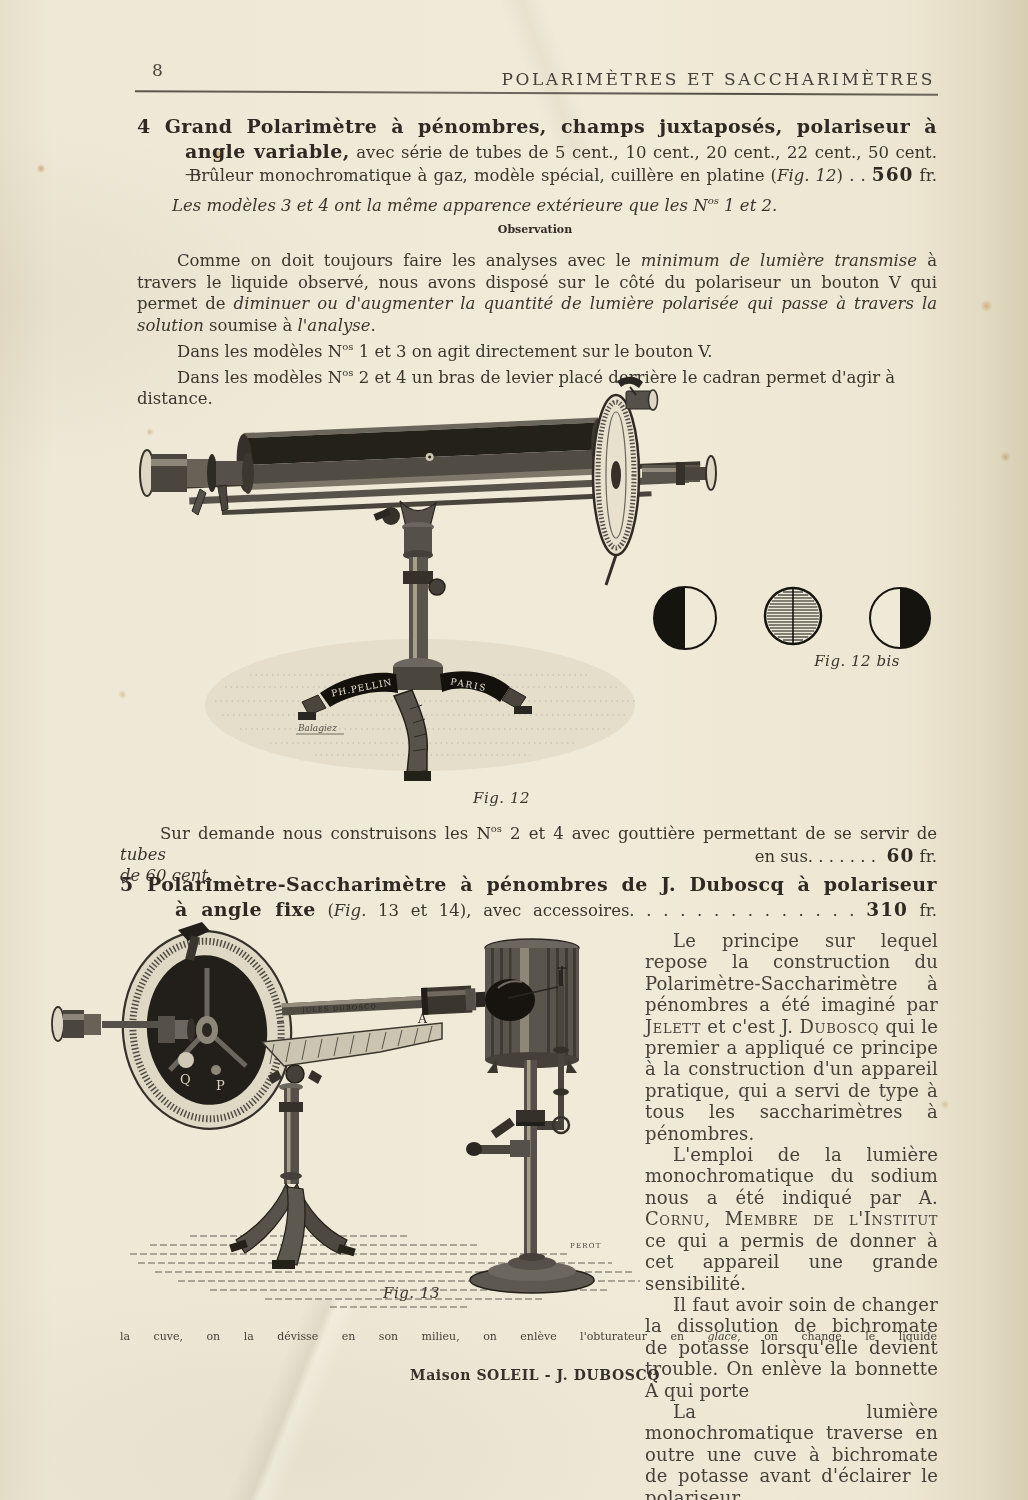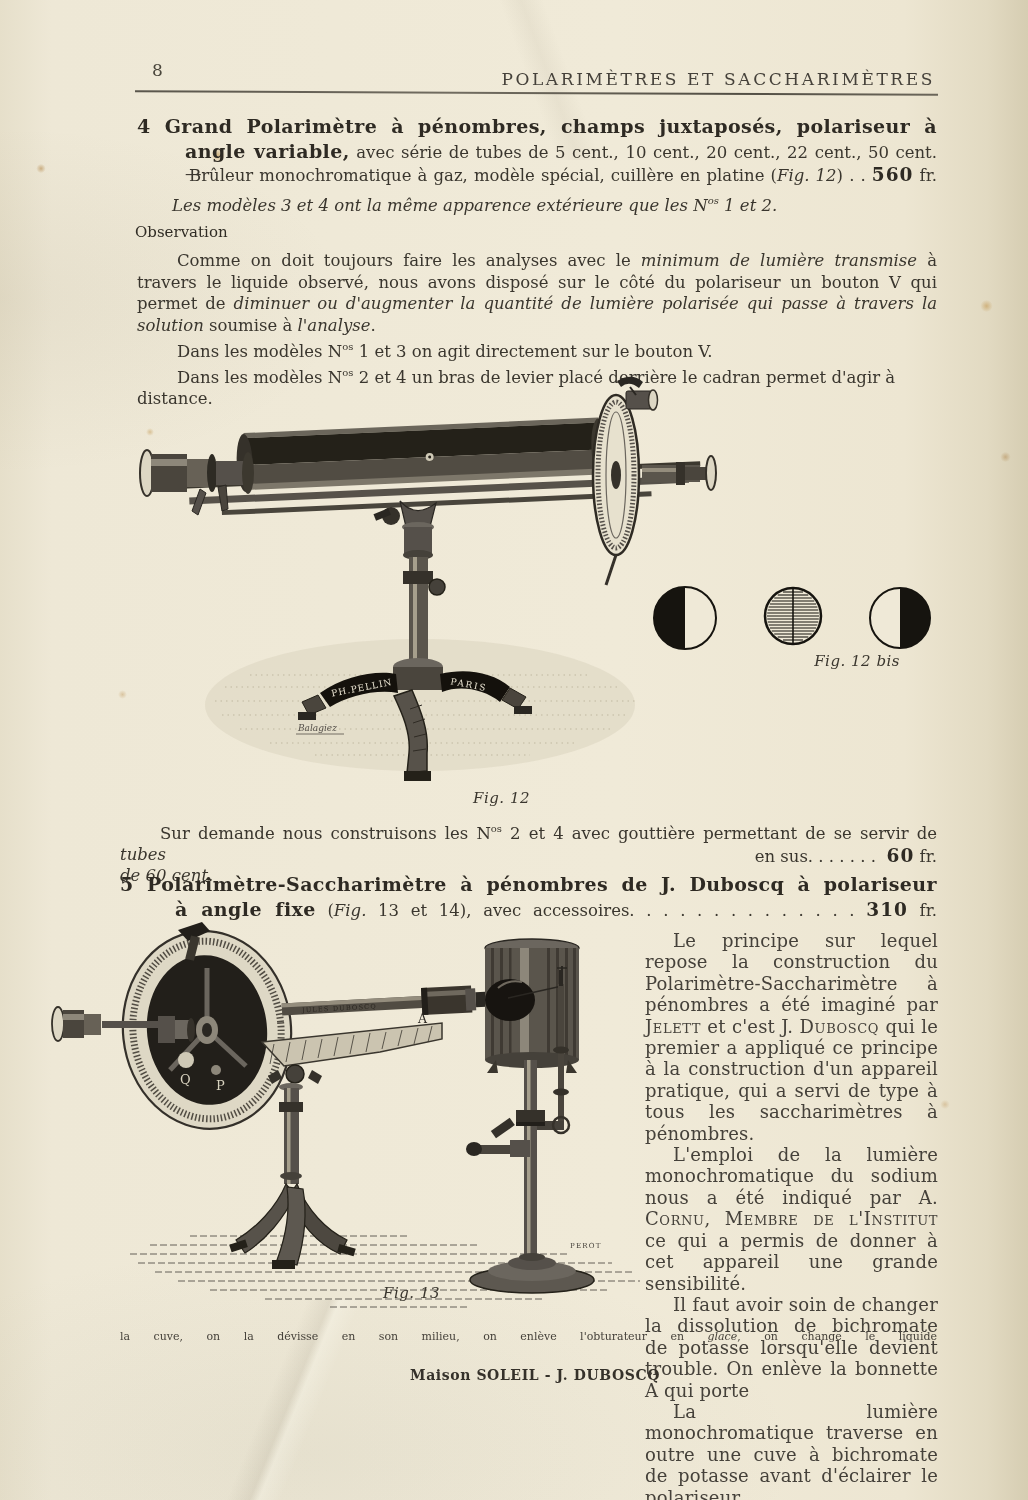--- a/index.html
+++ b/index.html
@@ -18,21 +18,21 @@
   .crease{position:absolute;pointer-events:none;}
   .pagenum{font-size:17px;color:#4a463c;}
   .runhead{text-align:right;font-size:17px;letter-spacing:2.6px;color:#45413a;}
   .rule{height:2px;background:linear-gradient(90deg,#5a564c,#716c60 40%,#524e44 75%,#6b665a);transform:rotate(0.25deg);}
   .body-txt{font-size:16.5px;line-height:21px;color:#3a362e;}
   .jline{text-align:justify;text-align-last:justify;}
   .hang2{padding-left:48px;}
   .it{font-style:italic;}
   .big{font-size:19px;font-weight:bold;letter-spacing:0.4px;color:#2e2a23;}
   .price{font-weight:bold;font-size:18.5px;letter-spacing:1px;color:#2e2a23;}
-  .obs-head{text-align:left;font-weight:normal;font-size:15px;color:#302c25;}
+  .obs-head{text-align:center;font-weight:bold;font-size:11px;color:#302c25;}
   .para{text-align:justify;}
   .indent{text-indent:40px;}
   sup{font-size:10px;}
   .caption{font-style:italic;font-size:15px;color:#3a362e;text-align:right;letter-spacing:0.5px;}
   .col-txt{font-size:18px;line-height:21.4px;letter-spacing:0.2px;color:#45413a;text-align:justify;}
   .col-txt p{margin:0;text-indent:28px;}
   .sc{font-variant:small-caps;letter-spacing:0.6px;}
   .wide-line{font-size:11px;color:#45413a;text-align:justify;text-align-last:justify;word-spacing:5px;}
   .footer{text-align:center;font-weight:bold;font-size:14px;letter-spacing:0.6px;color:#35312a;}
   svg text{font-family:"DejaVu Serif","Liberation Serif",serif;}

